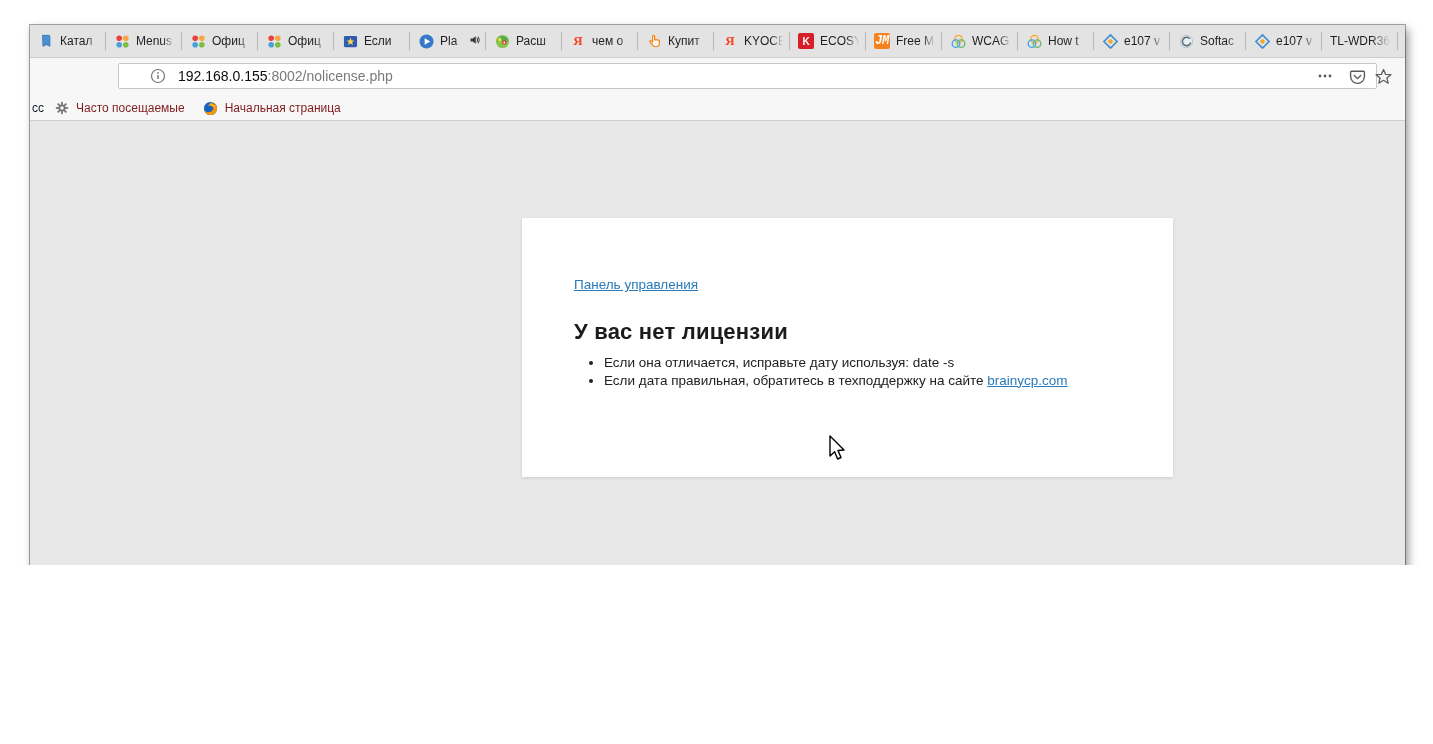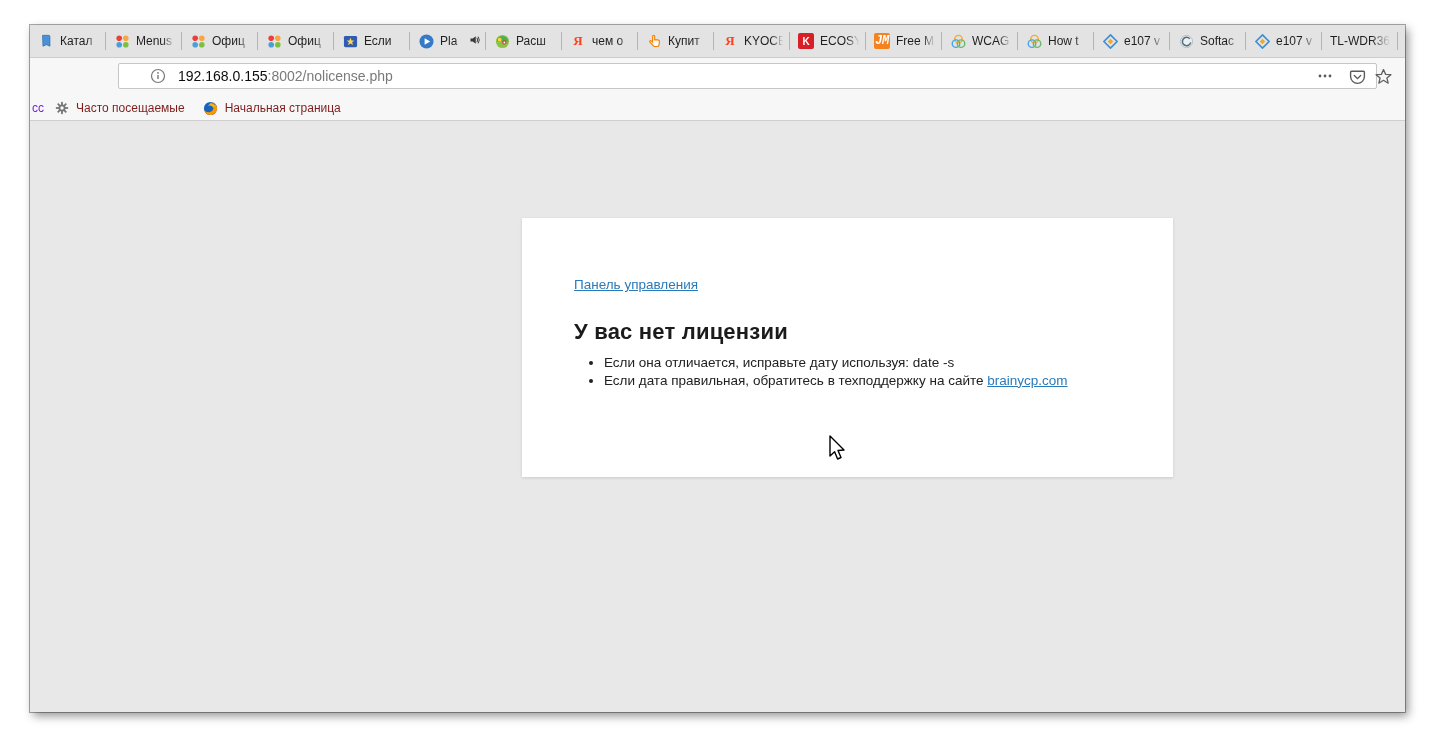--- a/index.html
+++ b/index.html
@@ -1,16 +1,16 @@
 <!DOCTYPE html>
 <html><head>
 <meta charset="utf-8">
 <style>
   html,body{margin:0;padding:0;background:#fff;}
-  #stage{position:relative;width:1433px;height:744px;background:#ffffff;overflow:hidden;
+  #stage{position:relative;width:1433px;height:565px;background:#ffffff;overflow:hidden;
          font-family:"Liberation Sans",sans-serif;}
   .window{position:absolute;left:30px;top:25px;width:1375px;height:687px;background:#e8e8e8;
           box-shadow:3px 4px 9px rgba(0,0,0,.42), 0 0 0 1px #aaa;}
   
   .tabbar{height:32px;background:#e3e3e3;display:flex;overflow:hidden;border-bottom:1px solid #cccccc;}
   .tab{width:76px;min-width:76px;box-sizing:border-box;display:flex;align-items:center;
        gap:6px;padding:0 5px 0 8px;position:relative;cursor:default;}
   .tab::after{content:"";position:absolute;right:0;top:7px;bottom:7px;width:1px;background:#b5b5b5;}
   .tab .lbl{font-size:12px;color:#1f1f1f;white-space:nowrap;overflow:hidden;flex:1;
             -webkit-mask-image:linear-gradient(to right,#000 65%,transparent 96%);
@@ -31,21 +31,21 @@
   .urlpath{color:#7a7a7a;}
   .flexspacer{flex:1;}
   .pa-dots{margin-right:16px;display:flex;}
   .pocket{margin-right:10px;display:flex;}
   .star-btn{position:absolute;right:13px;top:10px;display:flex;}
   
   .bookmarksbar{height:24px;background:#f7f7f7;border-bottom:1px solid #cfcfcf;
                 display:flex;align-items:center;padding-left:2px;}
   .bm{display:flex;align-items:center;gap:6px;margin-right:18px;font-size:12px;color:#7f1d1d;white-space:nowrap;}
   .bm .bmicon{width:16px;height:16px;display:flex;align-items:center;justify-content:center;}
-  .bm.partial{margin-right:10px;color:#6d28d9;}
+  .bm.partial{margin-right:10px;color:#0f172a;}
   
   .content{position:absolute;left:0;top:96px;right:0;bottom:0;background:#e8e8e8;}
   .card{position:absolute;left:492px;top:97px;width:651px;height:259px;background:#ffffff;
         box-shadow:0 1px 3px rgba(0,0,0,.13);box-sizing:border-box;padding:57px 40px 0 52px;}
   .panel-link{font-size:13.5px;color:#2a7ab9;text-decoration:underline;display:inline-block;}
   .card h1{margin:26px 0 0;font-size:22px;font-weight:700;color:#1b1b1b;letter-spacing:.2px;}
   .dateline{margin-top:15px;font-size:13.5px;color:#212121;}
   .dateline b{font-weight:700;}
   .card ul{margin:9px 0 0;padding:0 0 0 30px;}
   .card li{font-size:13.5px;color:#212121;line-height:17.5px;}

